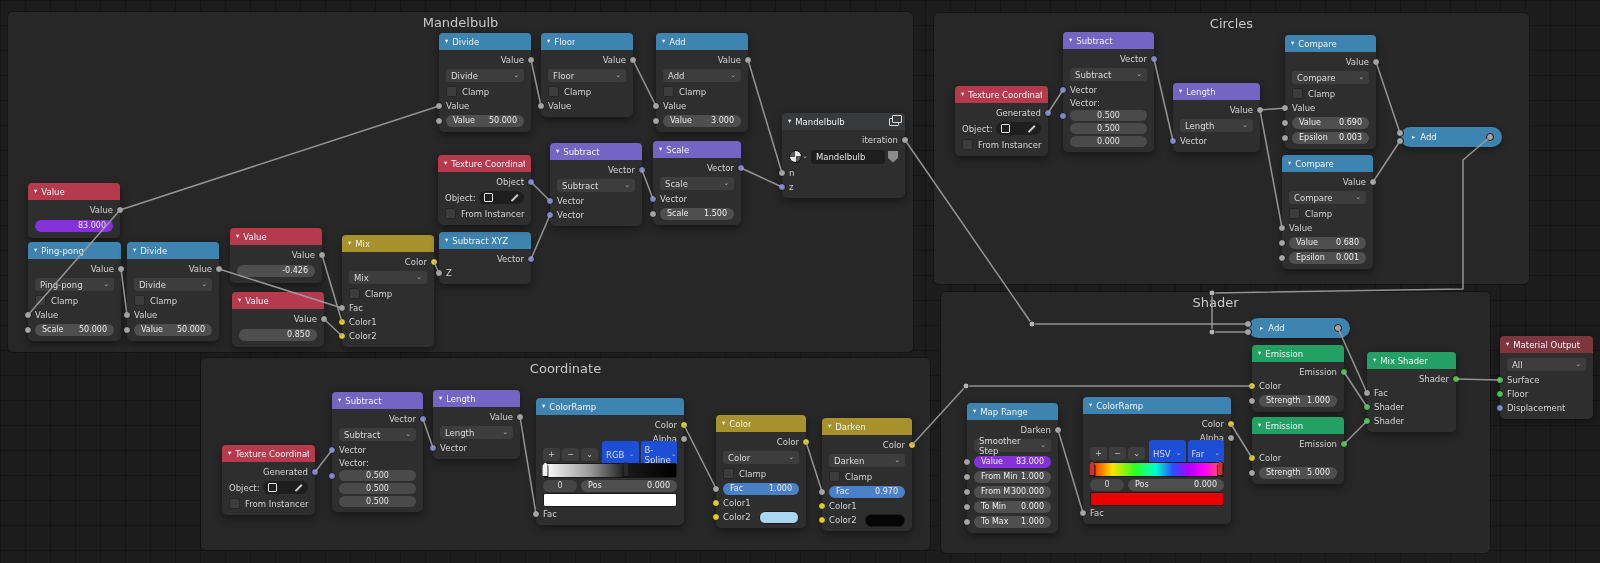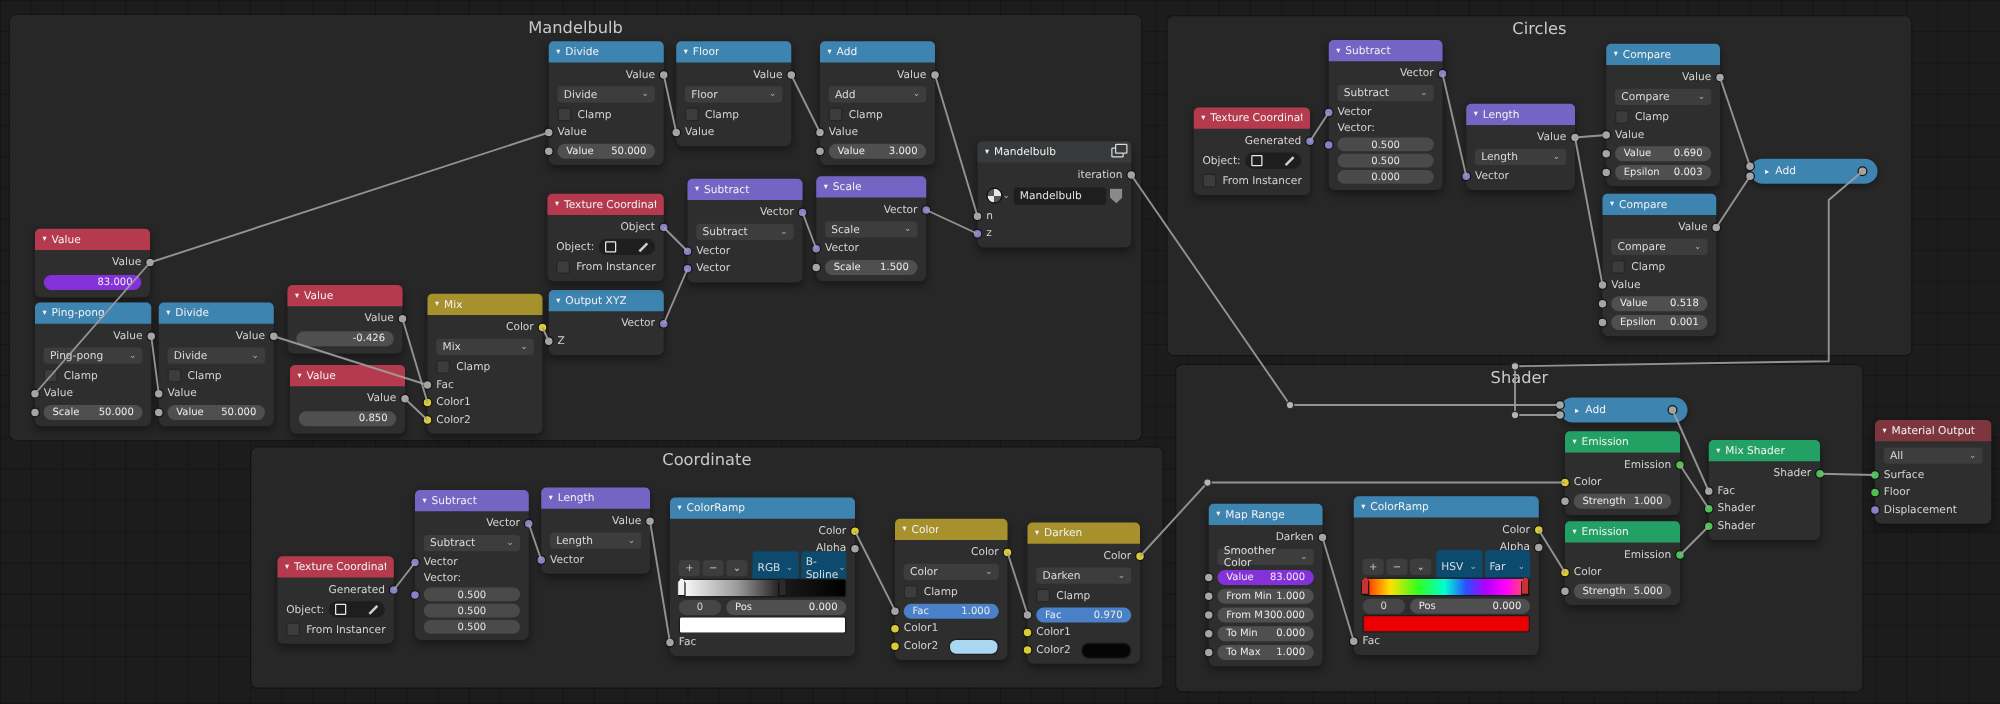--- a/index.html
+++ b/index.html
@@ -27,21 +27,21 @@
   .lab{white-space:nowrap;}
   .select{flex:1;height:13px;background:#3d3d3d;border-radius:3px;display:flex;align-items:center;padding:0 5px;color:#dcdcdc;}
   .chev{margin-left:auto;font-size:7px;color:#b5b5b5;line-height:1;}
   .chk-box{width:9px;height:9px;background:#3c3c3c;border:1px solid #262626;border-radius:2px;margin-right:5px;flex:none;}
   .pill{flex:1;height:12px;background:#4f4f4f;border-radius:7px;display:flex;align-items:center;padding:0 7px;font-size:8px;color:#ececec;}
   .pill .fval{margin-left:auto;}
   .pill.center{justify-content:center;}
   .vpill{flex:1;height:11px;background:#4a4a4a;border-radius:6px;display:flex;align-items:center;justify-content:center;font-size:8px;color:#e2e2e2;}
   .ppill0{width:34px;height:12px;background:#454545;border-radius:7px;display:flex;align-items:center;justify-content:center;font-size:8px;margin-right:4px;flex:none;}
   .tbtn{width:17px;height:13px;background:#3d3d3d;border-radius:3px;display:flex;align-items:center;justify-content:center;font-size:8px;color:#ccc;margin-right:2px;flex:none;}
-  .tsel{flex:1;height:28px;background:#0c4a6e;border-radius:3px;display:flex;align-items:center;padding:0 4px;margin-left:2px;color:#dcdcdc;min-width:0;}
+  .tsel{flex:1;height:28px;background:#1d4ed8;border-radius:3px;display:flex;align-items:center;padding:0 4px;margin-left:2px;color:#dcdcdc;min-width:0;}
   .grad{flex:1;height:13px;border-radius:2px;position:relative;border:1px solid #191919;}
   .grad-bw{background:linear-gradient(90deg,#ffffff 0%,#9a9a9a 35%,#1a1a1a 62%,#000 100%);}
   .grad-rainbow{background:linear-gradient(90deg,#ff1a00 0%,#ffe100 16%,#30ff20 33%,#00ffd0 49%,#2850ff 62%,#b000ff 74%,#ff00ff 86%,#ff3d86 95%,#ff2020 100%);}
   .gmark{position:absolute;top:-2px;width:7px;height:15px;transform:translateX(-50%);
     clip-path:polygon(50% 0,100% 30%,100% 100%,0 100%,0 30%);border:1px solid #101010;box-sizing:border-box;}
   .swatch{flex:1;height:12px;border-radius:2px;border:1px solid #1c1c1c;}
   .msw{width:38px;height:11px;border-radius:6px;margin-left:auto;border:1px solid #1c1c1c;flex:none;}
   .ofield{flex:1;height:13px;background:#1e1e1e;border-radius:7px;display:flex;align-items:center;padding:0 5px;margin-left:3px;min-width:0;}
   .osq{width:7px;height:7px;border:1.5px solid #e8e8e8;border-radius:1px;flex:none;}
   .odrop{margin-left:auto;width:9px;height:1.5px;background:#cfcfcf;transform:rotate(-45deg);flex:none;}
@@ -216,21 +216,21 @@
         </div>
       </div>
     </div>
     <div class="socket" style="left: 434px; top: 262px; background: rgb(217, 203, 49);"></div>
     <div class="socket" style="left: 342px; top: 308px; background: rgb(165, 165, 165);"></div>
     <div class="socket" style="left: 342px; top: 322px; background: rgb(217, 203, 49);"></div>
     <div class="socket" style="left: 342px; top: 336px; background: rgb(217, 203, 49);"></div>
     <div class="node" style="left: 439px; top: 232px; width: 92px;">
       <div class="node-header" style="background: rgb(61, 132, 176);">
         <span class="hdr-arrow">▾</span>
-        <span class="hdr-title">Output XYZ</span>
+        <span class="hdr-title">Subtract XYZ</span>
       </div>
       <div class="node-body">
         <div class="row row-out" style="height: 14px;">
           <span class="lab">Vector</span>
         </div>
         <div class="row row-in" style="height: 14px;">
           <span class="lab">Z</span>
         </div>
       </div>
     </div>
@@ -579,21 +579,21 @@
         <div class="row row-chk" style="height: 15px;">
           <div class="chk-box"></div>
           <span class="lab">Clamp</span>
         </div>
         <div class="row row-in" style="height: 14px;">
           <span class="lab">Value</span>
         </div>
         <div class="row row-field" style="height: 15px;">
           <div class="pill">
             <span class="flabel">Value</span>
-            <span class="fval">0.518</span>
+            <span class="fval">0.680</span>
           </div>
         </div>
         <div class="row row-field" style="height: 15px;">
           <div class="pill">
             <span class="flabel">Epsilon</span>
             <span class="fval">0.001</span>
           </div>
         </div>
       </div>
     </div>
@@ -689,21 +689,21 @@
       <div class="node-header" style="background: rgb(61, 132, 176);">
         <span class="hdr-arrow">▾</span>
         <span class="hdr-title">Map Range</span>
       </div>
       <div class="node-body">
         <div class="row row-out" style="height: 14px;">
           <span class="lab">Darken</span>
         </div>
         <div class="row row-dd" style="height: 17px;">
           <div class="select">
-            <span>Smoother Color</span>
+            <span>Smoother Step</span>
             <span class="chev">⌄</span>
           </div>
         </div>
         <div class="row row-field" style="height: 15px;">
           <div class="pill" style="background: rgb(133, 49, 218);">
             <span class="flabel">Value</span>
             <span class="fval">83.000</span>
           </div>
         </div>
         <div class="row row-field" style="height: 15px;">

